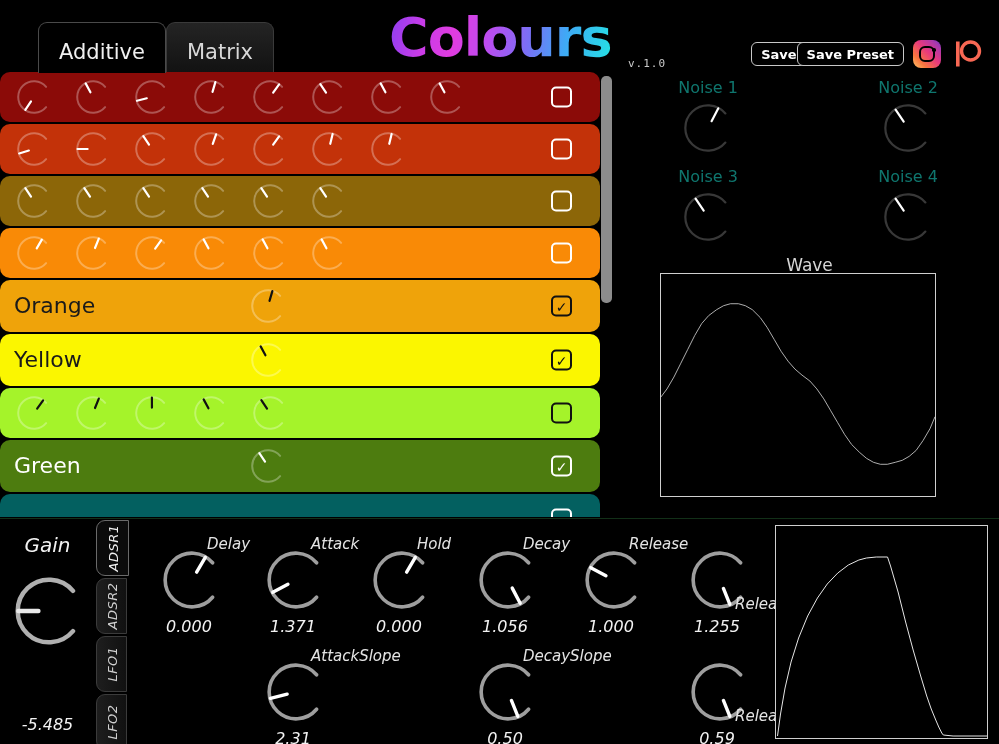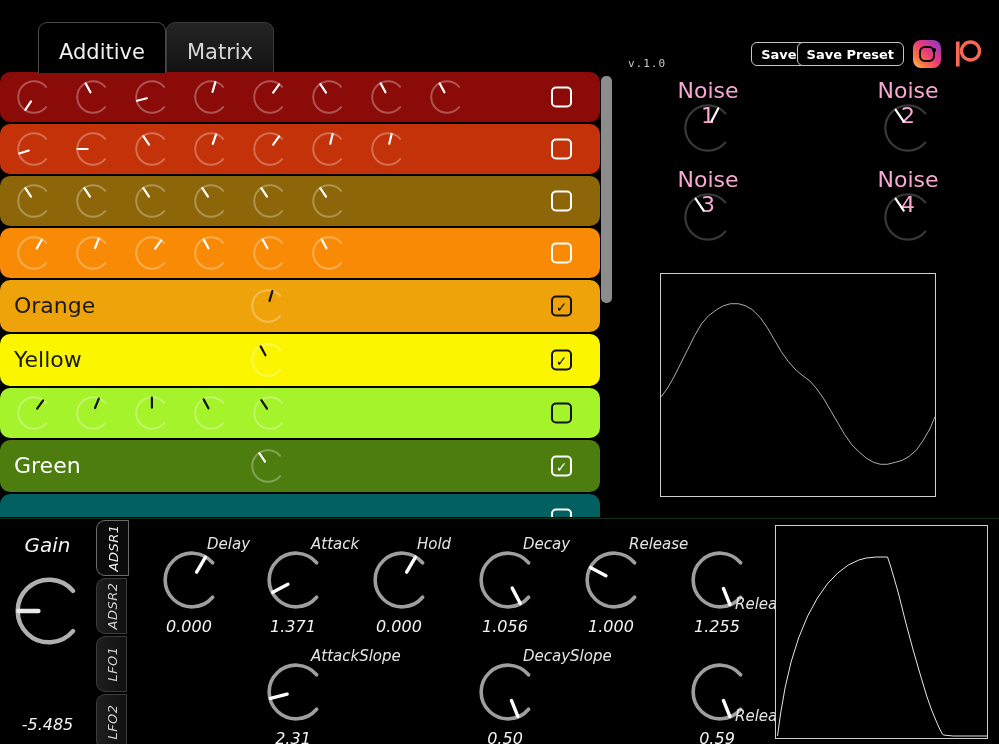--- a/index.html
+++ b/index.html
@@ -92,21 +92,21 @@
     width: 21px; height: 21px; border-radius: 5px; border: 2px solid #fff;
     display: flex; align-items: center; justify-content: center; cursor: pointer;
   }
   .chk .tick { font-size: 14px; line-height: 1; font-weight: bold; }
 
   #sbar { position: absolute; left: 601px; top: 76px; width: 11px; height: 437px; background: #000; }
   #sthumb { position: absolute; left: 0; top: 0; width: 11px; border-radius: 5px; background: #8c8c8c; cursor: pointer; }
 
   
   #right { position: absolute; left: 620px; top: 70px; width: 379px; height: 448px; background: #000; }
-  .nlabel { position: absolute; font-size: 22px; color: #f9a8d4; }
+  .nlabel { position: absolute; font-size: 16px; color: #0f766e; }
   .nknob  { position: absolute; }
   #wave-title { position: absolute; left: 0; top: 185px; width: 379px; text-align: center;
                 font-size: 17px; color: #d6d6d6; }
   #wave-box { position: absolute; left: 40px; top: 203px; width: 276px; height: 224px;
               border: 1px solid #cfcfcf; background: #000; }
 
   
   #bottom { position: absolute; left: 0; top: 518px; width: 999px; height: 226px; background: #000;
             border-top: 1px solid #123018; font-style: italic; }
   #gain-title { position: absolute; left: 0; top: 14px; width: 95px; text-align: center;
@@ -143,20 +143,21 @@
 <body>
 
 <div id="app">
 
   <div id="header">
     <div class="tabs-top">
       <div class="ttab active">Additive</div>
       <div class="ttab">Matrix</div>
     </div>
 
+    <div id="brand">Colours</div>
     <div id="version">v.1.0</div>
 
 
     <div class="sv-btn" id="btn-saveas">Save As</div>
     <div class="sv-btn" id="btn-savepreset">Save Preset</div>
 
     <div id="ig-icon">
       <div class="ring"></div>
       <div class="dot"></div>
     </div>
@@ -474,20 +475,21 @@
   </svg>
         </div>
         <div class="nlabel" style="left: 248px; top: 97px; width: 80px; text-align: center;">Noise 4</div>
         <div class="nknob" style="left: 264px; top: 123px;">
           <svg class="knob-svg" width="48" height="48" viewBox="0 0 48 48">
     <path d="M 41.37 38.58 A 22.68 22.68 0 1 1 41.37 9.42" fill="none" stroke="rgba(255,255,255,0.22)" stroke-width="2.2" stroke-linecap="round"></path>
     <line x1="19.69" y1="17.61" x2="11.57" y2="5.57" stroke="#ffffff" stroke-width="2.2" stroke-linecap="round"></line>
   </svg>
         </div>
       </div>
+    <div id="wave-title">Wave</div>
     <div id="wave-box">
       <svg width="274" height="222" viewBox="0 0 276 112" preserveAspectRatio="none">
         <polyline id="wave-poly" fill="none" stroke="#d9d9d9" stroke-width="0.8" vector-effect="non-scaling-stroke" points="0,62 6,58 13,52 20,45 27,38 34,31 41,25 48,21 56,18 63,16 70,15 78,15 85,16 92,18 100,22 107,27 114,33 121,39 128,44 135,48 142,51 150,54 157,58 164,63 171,69 178,75 185,81 192,86 200,90 207,93 214,95 221,96 228,96 236,95 243,94 250,92 257,89 264,84 271,78 276,72"></polyline>
       </svg>
     </div>
   </div>
 
   <div id="bottom">
     <div id="gain-title">Gain</div>
     <div id="gain-val">-5.485</div>

